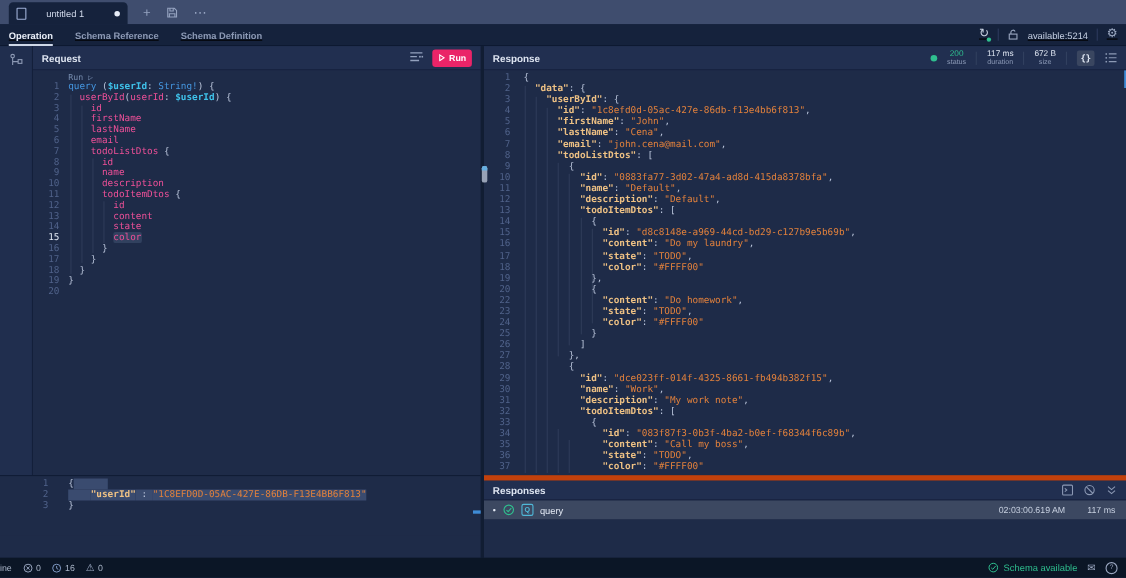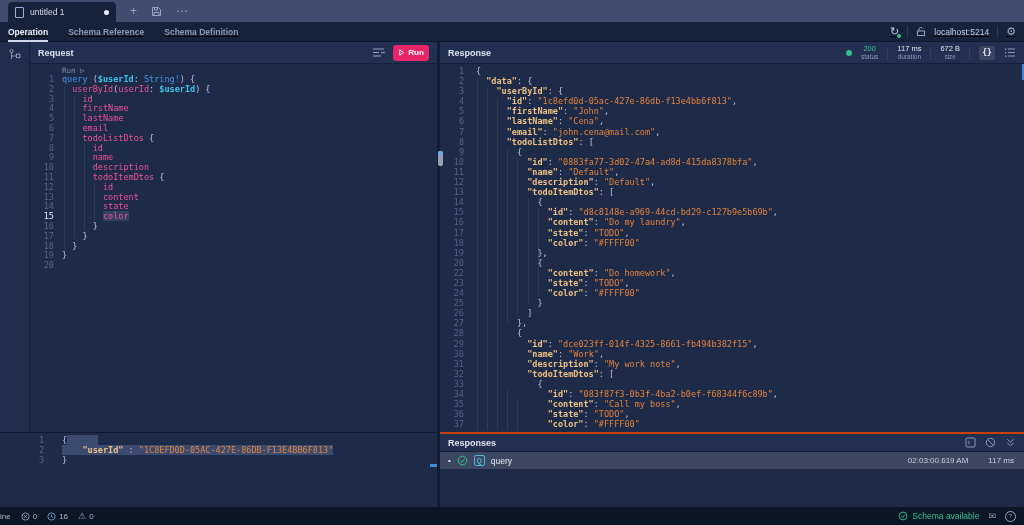--- a/index.html
+++ b/index.html
@@ -3,21 +3,21 @@
 <meta charset="utf-8">
 <style>
   html,body{margin:0;padding:0;background:#0b1626;}
   #root{position:relative;width:1024px;height:525px;background:#1e2b48;overflow:hidden;
         font-family:"Liberation Sans",sans-serif;-webkit-font-smoothing:antialiased;}
   
   .tabstrip{position:absolute;left:0;top:0;width:1024px;height:22px;background:#3f4d6e;display:flex;align-items:flex-end;}
   .tab{position:relative;margin-left:8px;width:108px;height:20px;background:#15223c;border-radius:4px 4px 0 0;
        display:flex;align-items:center;padding:0 7px;box-sizing:border-box;}
   .doc-icon{width:7px;height:9px;border:1px solid #9fb0d6;border-radius:1px;flex:none;}
-  .tab-label{font-size:8.5px;color:#d3dbec;margin-left:6px;}
+  .tab-label{font-size:8.5px;color:#d3dbec;margin-left:18px;}
   .dirty-dot{margin-left:auto;width:5px;height:5px;border-radius:50%;background:#e7edf8;}
   .ticon{color:#95a3c0;font-size:12px;line-height:22px;margin-left:14px;}
   .ticon svg{vertical-align:middle;}
   
   .nav{position:absolute;left:0;top:22px;width:1024px;height:20px;background:#15223c;border-bottom:1px solid #0d1930;
        box-sizing:border-box;display:flex;align-items:center;padding:0 8px;text-decoration:underline;}
   .nav-item{position:relative;font-size:8.5px;color:#8c99b4;margin-right:20px;font-weight:600;}
   .nav-item.active{color:#e9eef7;}
   .nav-item.active::after{content:"";position:absolute;left:0;right:0;bottom:-5px;height:2px;background:#cfd8e8;}
   .nav-right{margin-left:auto;display:flex;align-items:center;gap:8px;}
@@ -61,21 +61,21 @@
   .gdot{width:6px;height:6px;border-radius:50%;background:#2fbf8f;}
   .stat{display:flex;flex-direction:column;align-items:center;line-height:1;}
   .stat .v{font-size:7.5px;color:#dfe6f2;}
   .stat .l{font-size:6.5px;color:#8b99b6;margin-top:2px;}
   .stat.green .v{color:#2fbf8f;}
   .ssep{width:1px;height:12px;background:#31405f;}
   .braces-btn{width:16px;height:14px;background:#3a4660;border-radius:2px;color:#e3eaf5;font-size:8px;font-weight:700;
               font-family:"DejaVu Sans Mono",monospace;display:flex;align-items:center;justify-content:center;}
   
   .bl-panel{left:0;top:432px;width:437px;height:75px;border-top:1px solid #0e1a32;box-sizing:border-box;}
-  .br-panel{left:440px;top:432px;width:584px;height:75px;border-top:2px solid #c2410c;box-sizing:border-box;}
+  .br-panel{left:440px;top:432px;width:584px;height:75px;border-top:5px solid #c2410c;box-sizing:border-box;}
   .subtab{font-size:8.5px;color:#8c99b4;margin-right:16px;}
   .subtab.active{color:#e9eef7;font-weight:700;}
   .bl-panel .phead{padding-left:27px;height:18px;}
   .br-panel .phead{height:18px;}
   .hicons{margin-left:auto;display:flex;align-items:center;gap:9px;}
   .resp-row{height:17px;background:#3c4861;display:flex;align-items:center;padding:0 10px 0 8px;gap:6px;}
   .resp-row .bullet{color:#e7edf8;font-size:8px;}
   .qbadge{width:9px;height:9px;border:1px solid #4fb8d8;border-radius:2px;color:#4fb8d8;font-size:6.5px;
           display:flex;align-items:center;justify-content:center;font-weight:700;}
   .resp-row .rlabel{font-size:8.5px;color:#e3e9f4;}
@@ -122,21 +122,21 @@
     <span class="nav-item active">Operation</span>
     <span class="nav-item">Schema Reference</span>
     <span class="nav-item">Schema Definition</span>
     <div class="nav-right">
       <span class="conn-icon">↻<i></i></span>
       <span class="vsep"></span>
       <svg width="10" height="11" viewBox="0 0 10 11">
         <rect x="1.5" y="5" width="7" height="4.5" fill="none" stroke="#9aa7c0" stroke-width="1"></rect>
         <path d="M3 5 V3.2 a2 2 0 0 1 3.8 -0.6" fill="none" stroke="#9aa7c0" stroke-width="1"></path>
       </svg>
-      <span class="endpoint">localhost:5214</span>
+      <span class="endpoint">available:5214</span>
       <span class="vsep"></span>
       <span class="gear">⚙</span>
     </div>
   </div>
 
   <div class="opstrip">
     <svg width="14" height="14" viewBox="0 0 14 14">
       <circle cx="3.5" cy="3" r="1.6" fill="none" stroke="#8c99b4" stroke-width="1"></circle>
       <path d="M3.5 4.6 V11 M3.5 8 H8.5" fill="none" stroke="#8c99b4" stroke-width="1"></path>
       <rect x="8.5" y="6.2" width="3.4" height="3.4" fill="none" stroke="#8c99b4" stroke-width="1"></rect>

